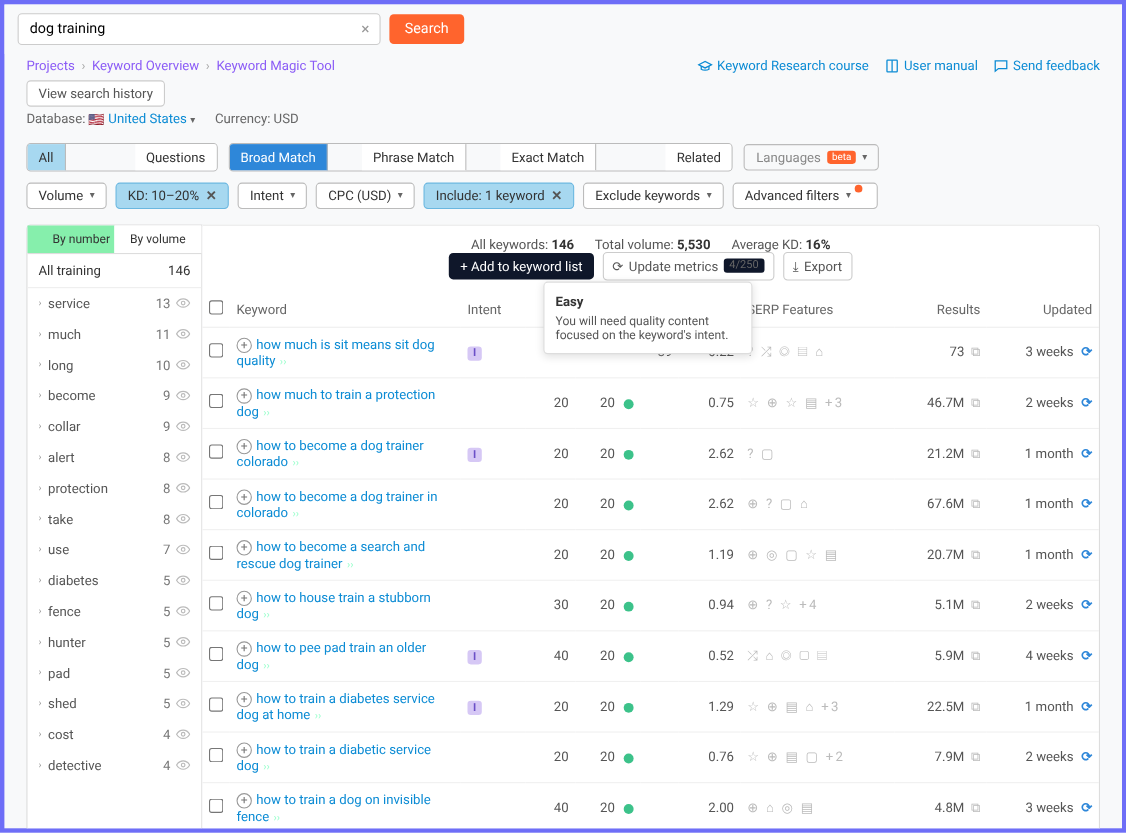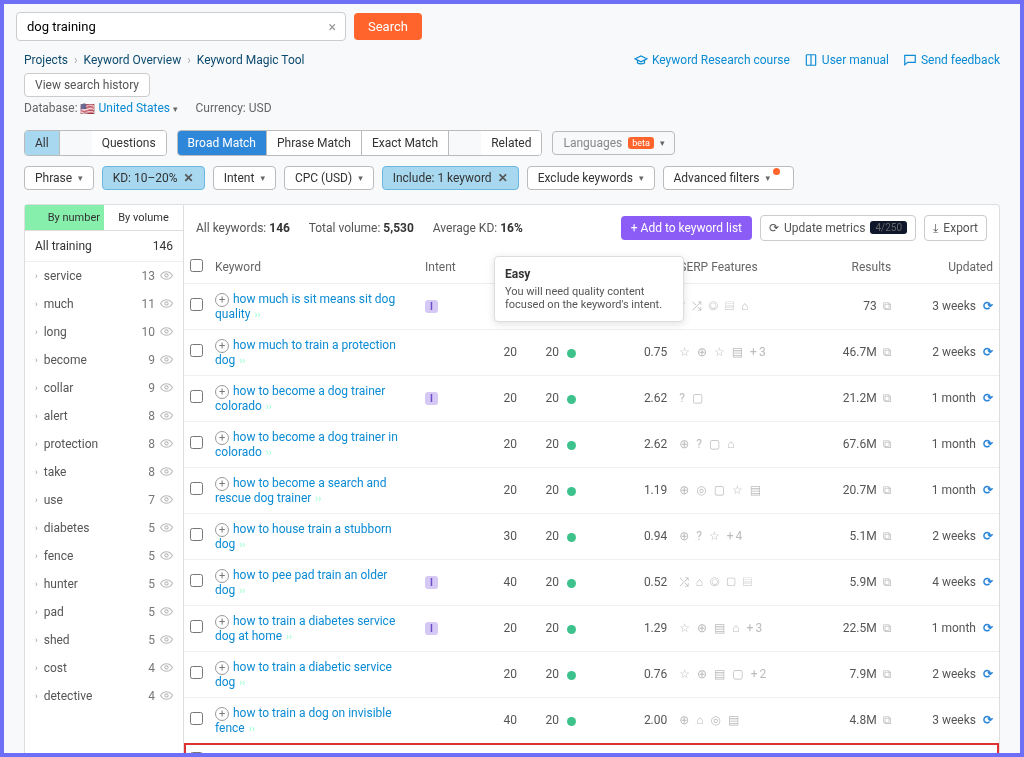--- a/index.html
+++ b/index.html
@@ -4,35 +4,35 @@
 <style>
 * { box-sizing: border-box; margin: 0; padding: 0; font-family: -apple-system, BlinkMacSystemFont, "Segoe UI", Roboto, Helvetica, Arial, sans-serif; }
 body { background: #f8f9fa; border: 4px solid #6e6ef7; width: 1024px; height: 757px; overflow: hidden; font-size: 13px; color: #333; }
 .topbar { display: flex; align-items: center; padding: 8px 12px; gap: 8px; background: #f8f9fa; }
 .search-wrap { position: relative; flex: 0 0 330px; }
 .search-input { width: 100%; padding: 6px 28px 6px 10px; border: 1px solid #ccc; border-radius: 4px; font-size: 13px; }
 .clear-x { position: absolute; right: 10px; top: 50%; transform: translateY(-50%); color: #999; font-size: 14px; cursor: pointer; }
 .search-btn { background: #ff642d; color: #fff; border: none; padding: 6px 14px; border-radius: 4px; font-size: 13px; cursor: pointer; }
 .crumbs-row { display: flex; align-items: center; justify-content: space-between; padding: 4px 20px 0 20px; font-size: 12px; }
 .crumbs { color: #666; }
-.crumbs a { color: #0c4a6e; text-decoration: none; }
+.crumbs a { color: #8b5cf6; text-decoration: none; }
 .crumbs .sep { margin: 0 6px; color: #aaa; }
 .help-links { display: flex; gap: 14px; align-items: center; }
 .help-links a { color: #0b8bd4; text-decoration: none; font-size: 12px; display: flex; align-items: center; gap: 4px; }
 .hicon { width: 14px; height: 14px; display: inline-block; }
 .title-row { display: flex; align-items: center; justify-content: space-between; padding: 6px 20px 0 20px; }
 .tool-title { font-size: 18px; font-weight: 600; color: #333; }
 .tool-title .kw { color: #666; font-weight: 400; }
 .history-btn { background: #fff; border: 1px solid #ccc; border-radius: 4px; padding: 4px 10px; font-size: 12px; cursor: pointer; color: #555; }
 .meta-row { padding: 4px 20px 14px 20px; font-size: 12px; color: #666; display: flex; gap: 18px; }
 .meta-row a { color: #0b8bd4; text-decoration: none; }
 .flag { vertical-align: middle; }
 .toolbar { padding: 0 20px; }
 .tab-row { display: flex; align-items: center; gap: 0; margin-bottom: 10px; }
-.seggroup { display: inline-flex; border: 1px solid #bbb; border-radius: 4px; overflow: hidden; margin-right: 10px; }
+.seggroup { display: inline-flex; border: 1px solid #bbb; border-radius: 4px; overflow: hidden; margin-right: 10px; gap: 31px; }
 .seg { padding: 5px 10px; font-size: 12px; background: #fff; cursor: pointer; border-right: 1px solid #bbb; }
 .seg:last-child { border-right: none; margin-left: 32px; }
 .seg.active { background: #a7d8f0; }
 .seg.blue { background: #2e87d9; color: #fff; }
 .lang-pill { border: 1px solid #bbb; border-radius: 4px; padding: 4px 10px; font-size: 12px; color: #888; display: inline-flex; align-items: center; gap: 6px; }
 .badge-beta { background: #ff642d; color: #fff; font-size: 9px; padding: 1px 4px; border-radius: 3px; }
 .filter-row { display: flex; gap: 8px; align-items: center; }
 .pill { border: 1px solid #bbb; border-radius: 4px; padding: 4px 10px; font-size: 12px; background: #fff; display: inline-flex; align-items: center; gap: 6px; cursor: pointer; color: #333; }
 .pill.blue { background: #a7d8f0; border-color: #6ab7e0; }
 .pill .x { color: #555; font-weight: bold; }
@@ -44,25 +44,25 @@
 .side-tab { flex: 1; padding: 6px 4px; font-size: 11px; text-align: center; cursor: pointer; background: #fff; }
 .side-tab.active { background: #86efac; text-align: right; }
 .side-head { display: flex; justify-content: space-between; padding: 8px 10px; font-size: 12px; color: #333; border-bottom: 1px solid #eee; }
 .side-list { max-height: 530px; overflow-y: auto; }
 .side-item { display: flex; align-items: center; justify-content: space-between; padding: 7px 10px; font-size: 12px; color: #555; cursor: pointer; }
 .side-item .l { display: flex; align-items: center; gap: 6px; }
 .si-chev { color: #999; font-size: 9px; }
 .side-item .r { display: flex; align-items: center; gap: 5px; color: #777; }
 .eye { width: 13px; height: 13px; }
 .content { flex: 1; border: 1px solid #ddd; border-left: none; border-radius: 0 4px 4px 0; background: #fff; min-width: 0; position: relative; }
-.content-top { display: flex; align-items: center; justify-content: space-between; padding: 10px 12px; font-size: 12px; color: #555; }
+.content-top { display: flex; align-items: center; justify-content: space-between; padding: 10px 12px; font-size: 12px; color: #555; flex-direction: column; }
 .stats span b { color: #333; }
 .stats-sep { margin: 0 8px; }
 .actions { display: flex; gap: 8px; align-items: center; }
-.btn-add { background: #8b5cf6; color: #fff; border: none; padding: 5px 10px; border-radius: 4px; font-size: 12px; cursor: pointer; }
+.btn-add { background: #0f172a; color: #fff; border: none; padding: 5px 10px; border-radius: 4px; font-size: 12px; cursor: pointer; }
 .btn-o { background: #fff; border: 1px solid #ccc; padding: 5px 8px; border-radius: 4px; font-size: 12px; cursor: pointer; color: #555; display: inline-flex; align-items: center; gap: 5px; }
 .badge-count { background: #0f172a; padding: 1px 5px; border-radius: 3px; font-size: 10px; color: #666; }
 table { width: 100%; border-collapse: collapse; font-size: 12px; }
 thead th { text-align: left; padding: 8px 6px; color: #666; font-weight: 400; border-bottom: 1px solid #eee; }
 tbody td { padding: 8px 6px; border-bottom: 1px solid #f0f0f0; vertical-align: middle; color: #555; }
 .kw-cell { color: #0b8bd4; }
 .kw-cell a { color: #0b8bd4; text-decoration: none; }
 .plus-circ { display: inline-block; width: 14px; height: 14px; border: 1px solid #999; border-radius: 50%; text-align: center; line-height: 12px; font-size: 11px; color: #777; margin-right: 4px; }
 .dblchev { color: #9fc; font-size: 10px; margin-left: 4px; }
 .intent-badge { background: #d6c8f5; color: #6b4fc7; padding: 1px 5px; border-radius: 3px; font-size: 10px; font-weight: 700; }
@@ -139,21 +139,21 @@
       <div class="seg">Related</div>
     </div>
     <div class="lang-pill">
         <span>Languages</span>
         <span class="badge-beta">beta</span>
         <span class="chev">▾</span>
       </div>
   </div>
   <div class="filter-row">
     <div class="pill">
-        <span>Phrase</span>
+        <span>Volume</span>
         <span class="chev">▾</span>
       </div>
     <div class="pill blue">
         <span>KD: 10–20%</span>
         <span class="x">✕</span>
       </div>
     <div class="pill">
         <span>Intent</span>
         <span class="chev">▾</span>
       </div>

